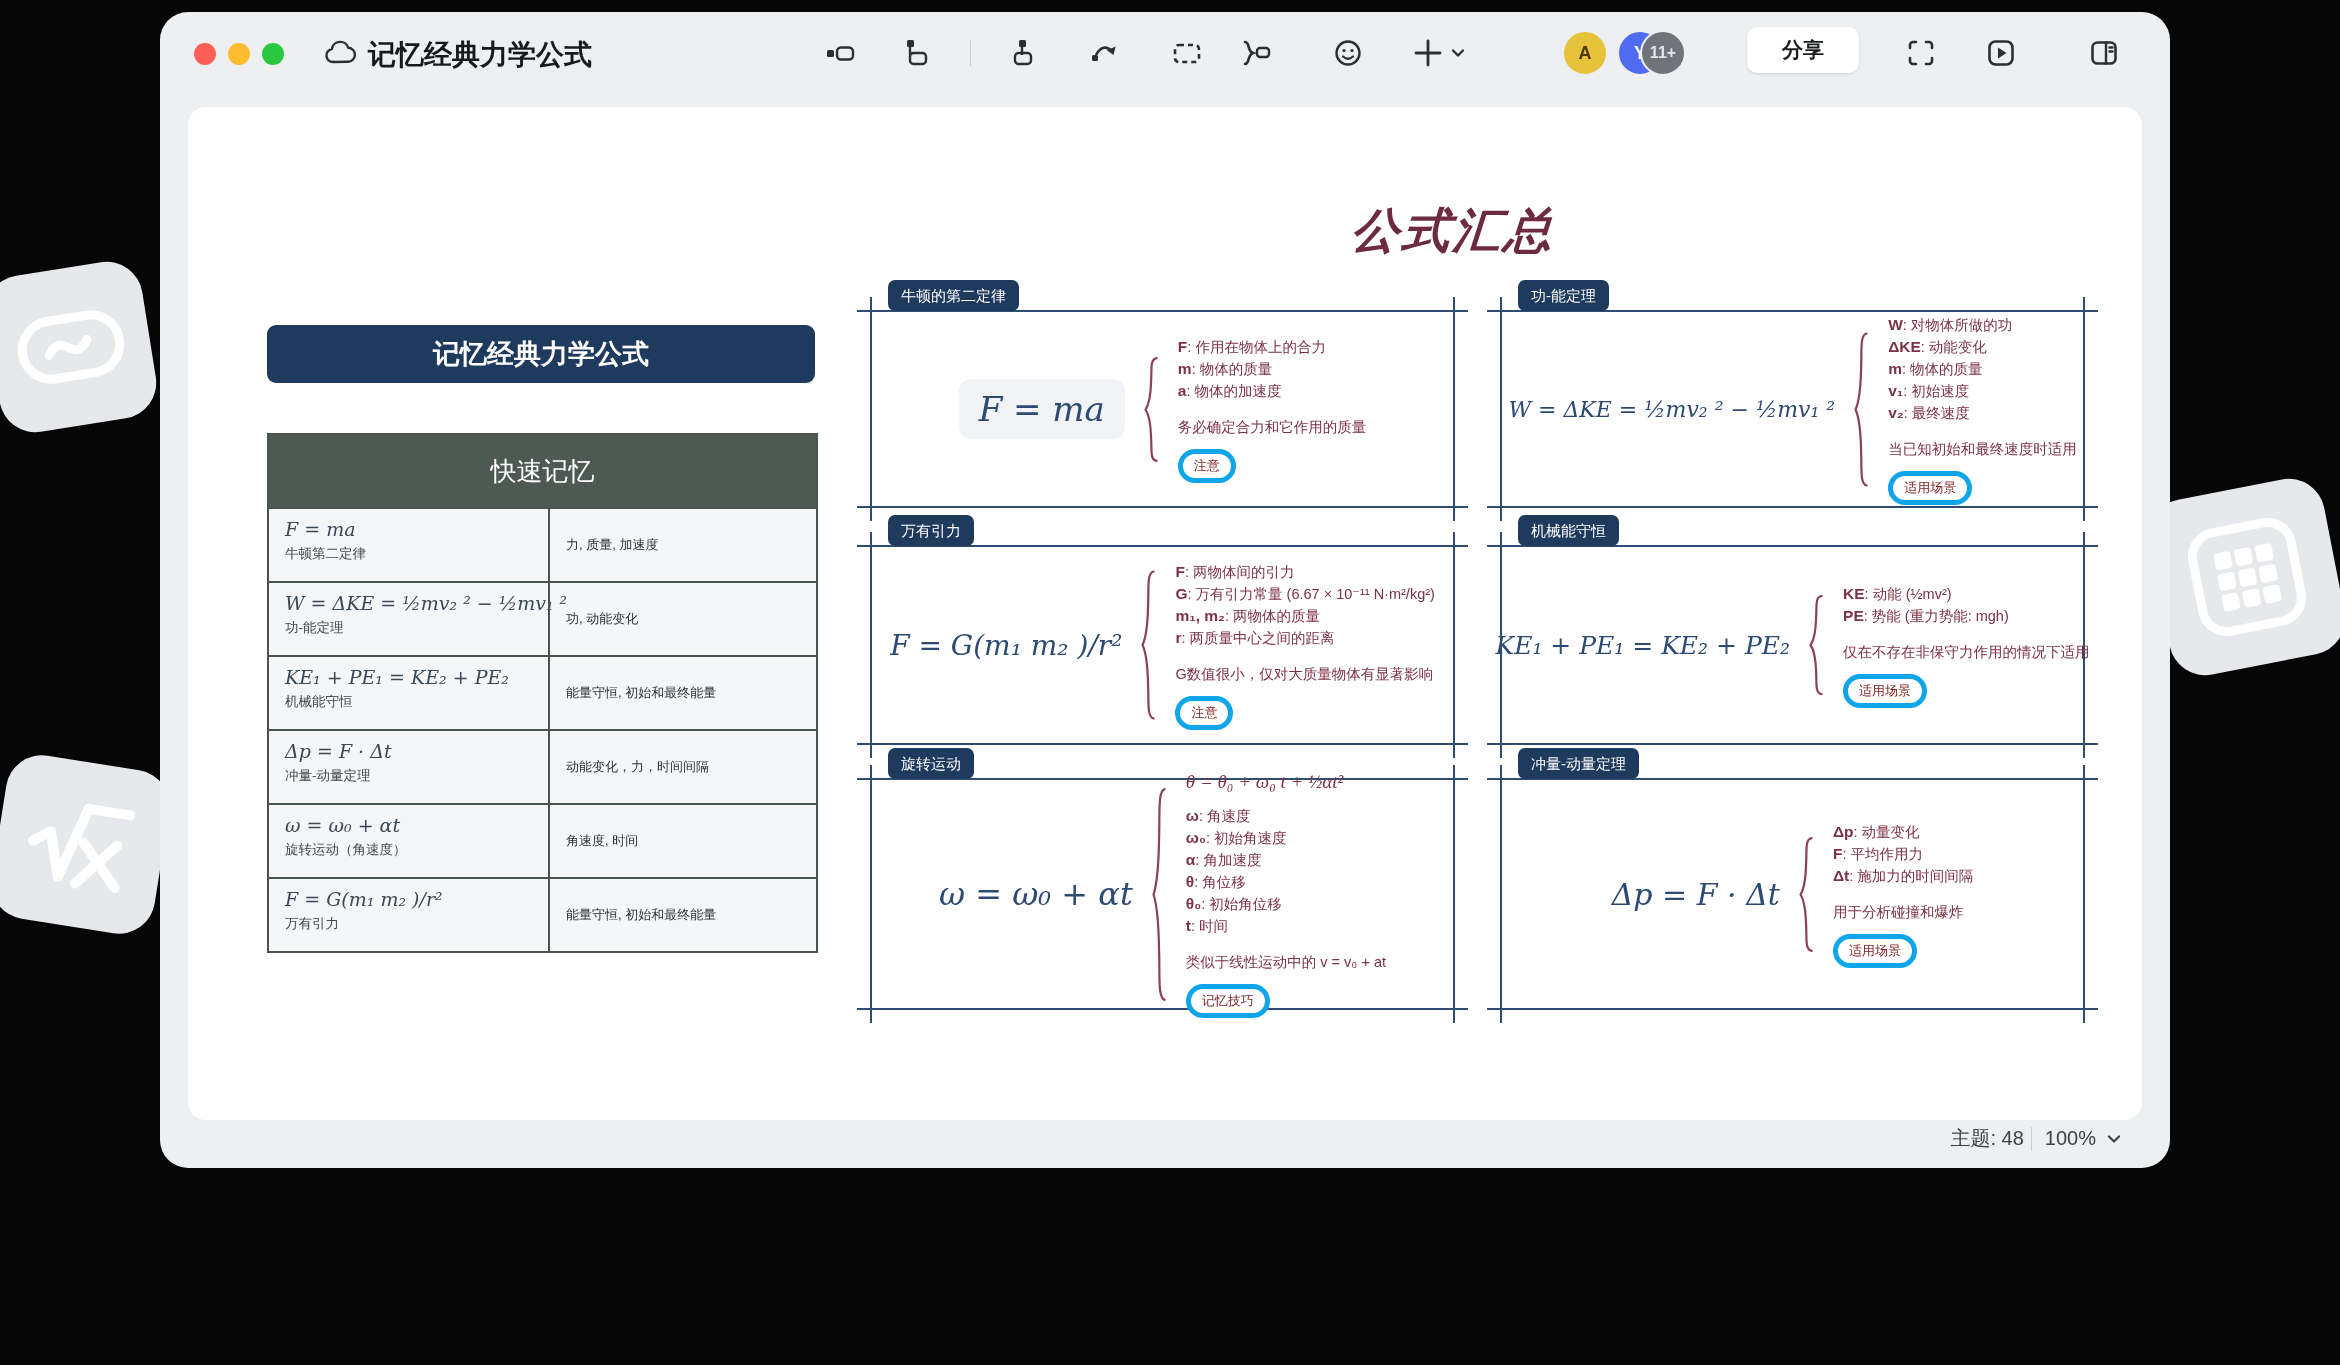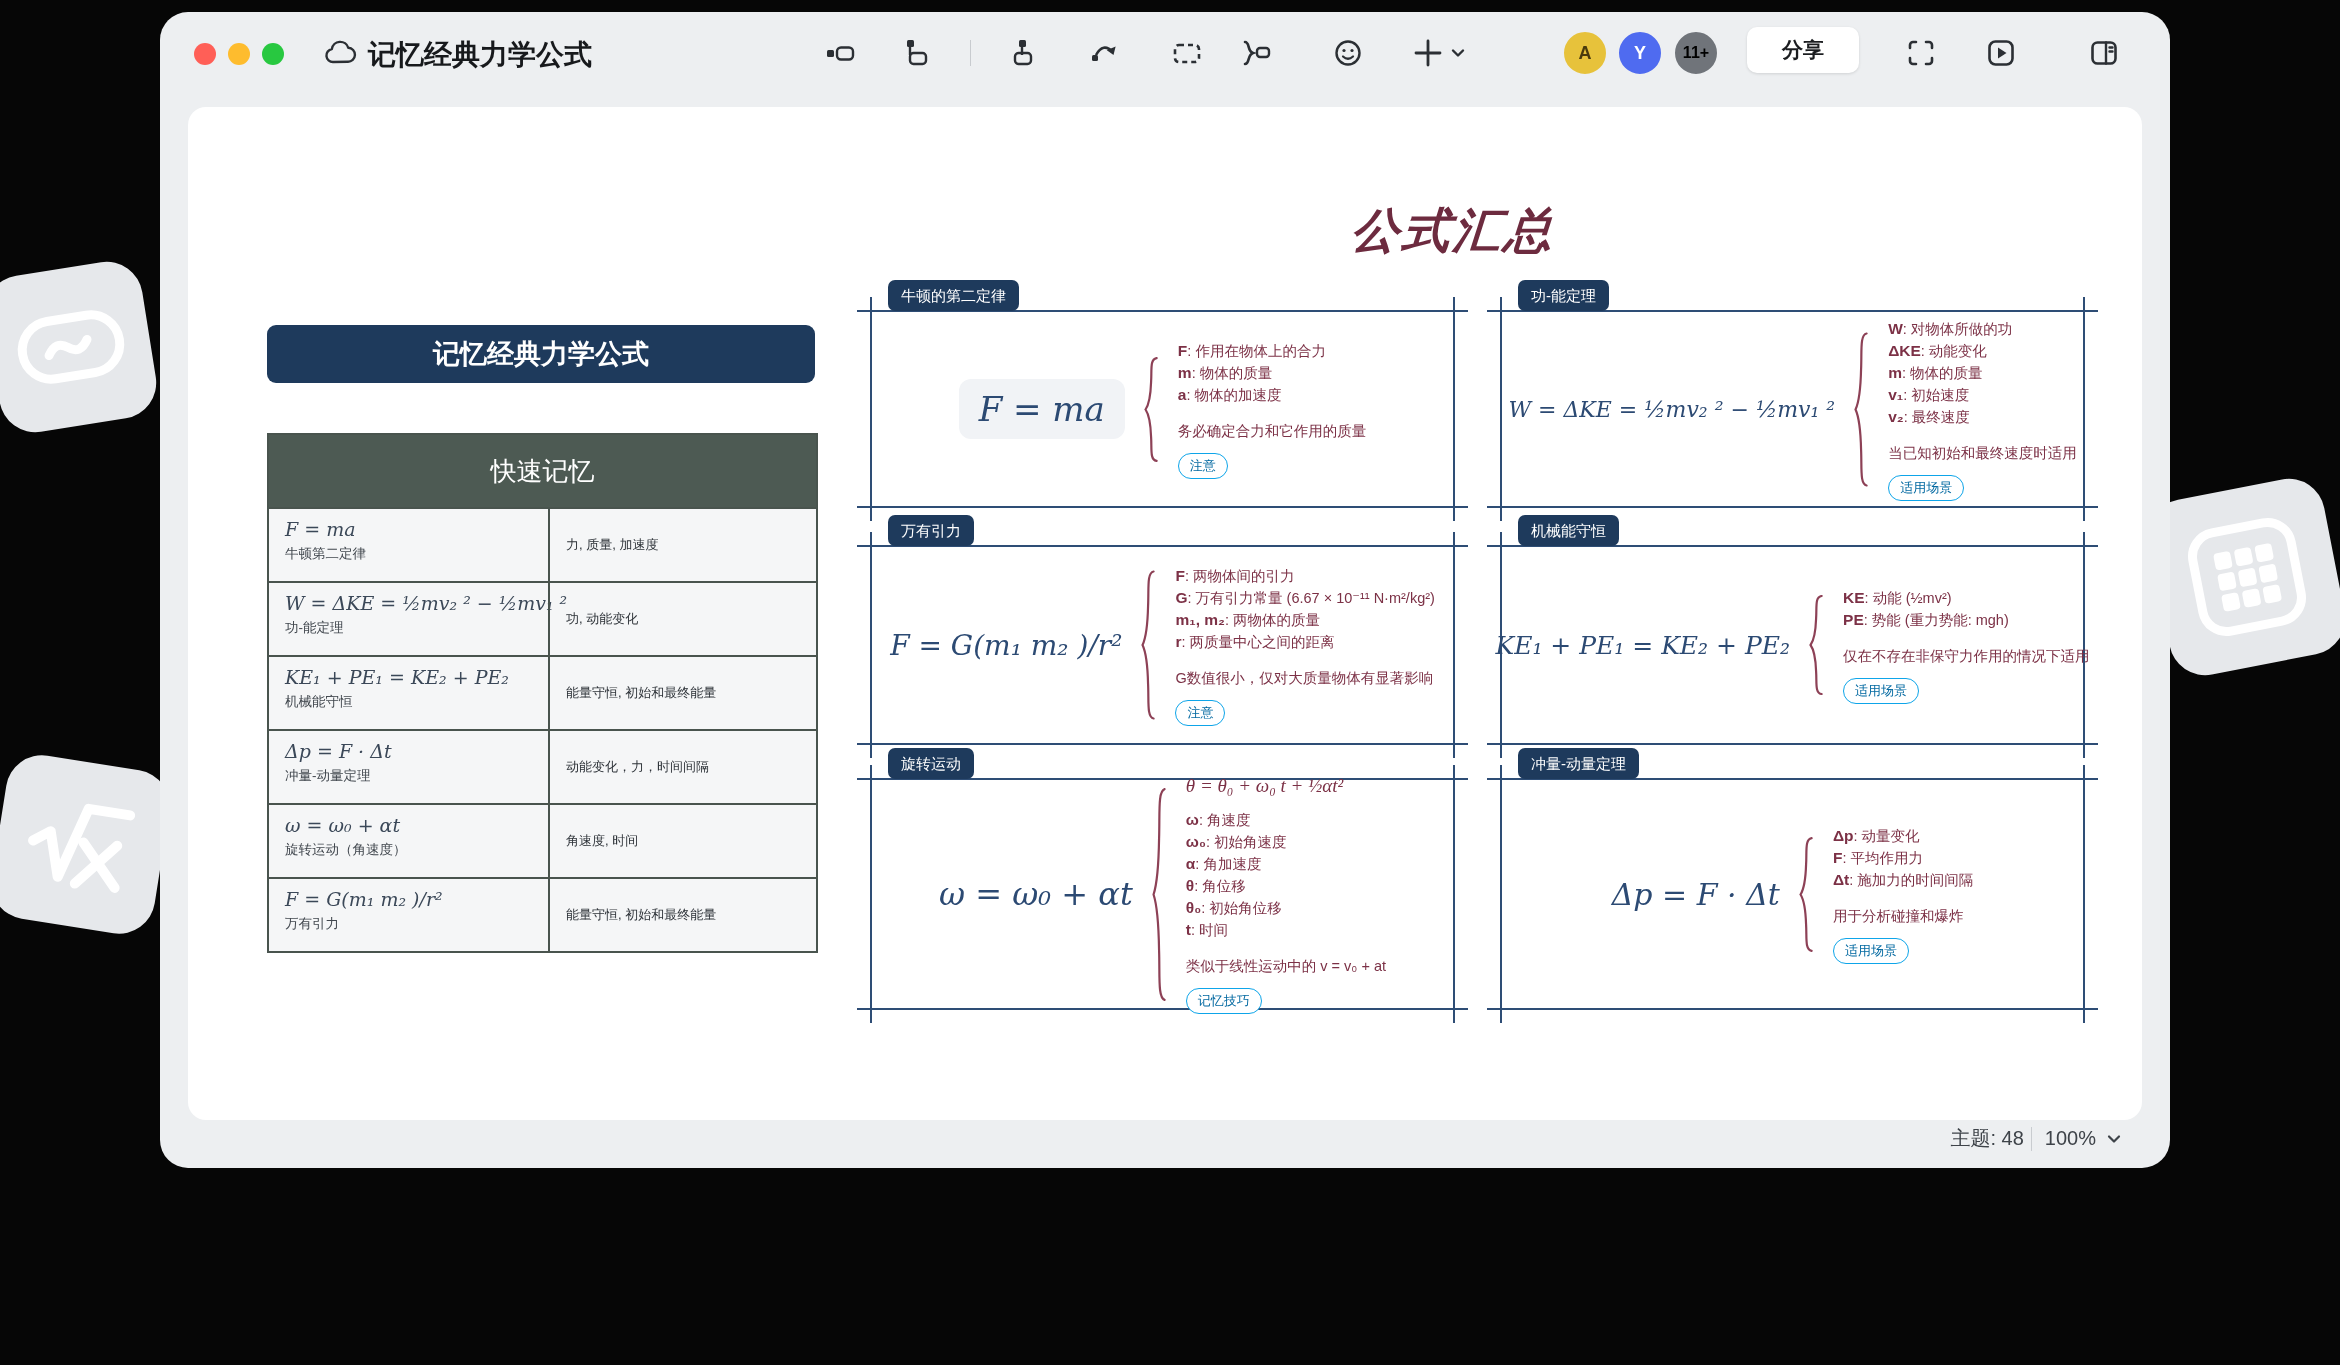--- a/index.html
+++ b/index.html
@@ -58,22 +58,22 @@
         border-radius:7px;white-space:nowrap;}
   .cbody{position:absolute;inset:2px;display:flex;align-items:center;justify-content:center;gap:18px;padding:0 14px;}
   .cformula{font-family:"DejaVu Serif","Liberation Serif",serif;font-style:italic;color:#2c4a73;white-space:nowrap;flex-shrink:0;}
   .cformula.hl{background:#f1f3f6;border-radius:12px;padding:10px 20px;}
   .brace{flex-shrink:0;}
   .ann{display:flex;flex-direction:column;max-width:350px;}
   .preformula{font-family:Liberation Serif, serif;font-style:italic;font-size:19px;color:#7c3146;margin-bottom:12px;white-space:nowrap;}
   .def{font-size:14.5px;color:#7c3146;line-height:21px;white-space:nowrap;}
   .def b{font-size:15.5px;}
   .cnote{font-size:14.5px;color:#7c3146;margin-top:15px;line-height:20px;white-space:nowrap;}
-  .badge{align-self:flex-start;margin-top:12px;border:1px solid #0ea5e9;border-radius:999px;padding:3px 11px;
-         font-size:13px;color:#0369a1;background:#fff;}
+  .badge{align-self:flex-start;margin-top:12px;border:5px solid #0ea5e9;border-radius:999px;padding:3px 11px;
+         font-size:13px;color:#7f1d1d;background:#fff;}
   
   .statusbar{position:absolute;right:42px;bottom:16px;display:flex;align-items:center;gap:7px;}
   .status-text{font-size:20px;color:#3e4349;}
   .sdivider{width:1px;height:24px;background:#c9ccd0;}
   .zoom-ctl{display:flex;align-items:center;gap:10px;border:0;background:none;font-size:20px;color:#3e4349;font-family:inherit;}
 </style>
 </head>
 <body>
 
 <div class="stage">
@@ -171,21 +171,21 @@
         <svg width="30" height="30" viewBox="0 0 30 30">
           <path d="M15 3 V27 M3 15 H27" stroke="#2b2f34" stroke-width="2.8" stroke-linecap="round"></path>
         </svg>
         <svg width="18" height="18" viewBox="0 0 18 18" style="margin-left:6px">
           <path d="M4 6.5 L9 11.5 L14 6.5" fill="none" stroke="#2b2f34" stroke-width="2.4" stroke-linecap="round" stroke-linejoin="round"></path>
         </svg>
       </button>
 
       <div class="avatar" style="left: 1402px; background: rgb(231, 194, 59); color: rgb(74, 59, 13);" title="A">A</div>
       <div class="avatar" style="left: 1457px; background: rgb(79, 107, 240); color: rgb(255, 255, 255);" title="Y">Y</div>
-      <div class="avatar" style="left: 1513px; font-size: 16px; background: rgb(112, 116, 122); color: #000000;" title="11+">11+</div>
+      <div class="avatar" style="left: 1480px; font-size: 16px; background: rgb(112, 116, 122); color: #e5e5e5;" title="11+">11+</div>
 
       <button class="share-btn">分享</button>
 
       <button class="tb" style="left:1741px">
         <svg width="30" height="30" viewBox="0 0 30 30">
           <path d="M4 10 V7 a3 3 0 0 1 3 -3 H10 M20 4 h3 a3 3 0 0 1 3 3 v3 M26 20 v3 a3 3 0 0 1 -3 3 h-3 M10 26 H7 a3 3 0 0 1 -3 -3 v-3" fill="none" stroke="#2b2f34" stroke-width="2.6" stroke-linecap="round"></path>
         </svg>
       </button>
       <button class="tb" style="left:1821px">
         <svg width="30" height="30" viewBox="0 0 30 30">

